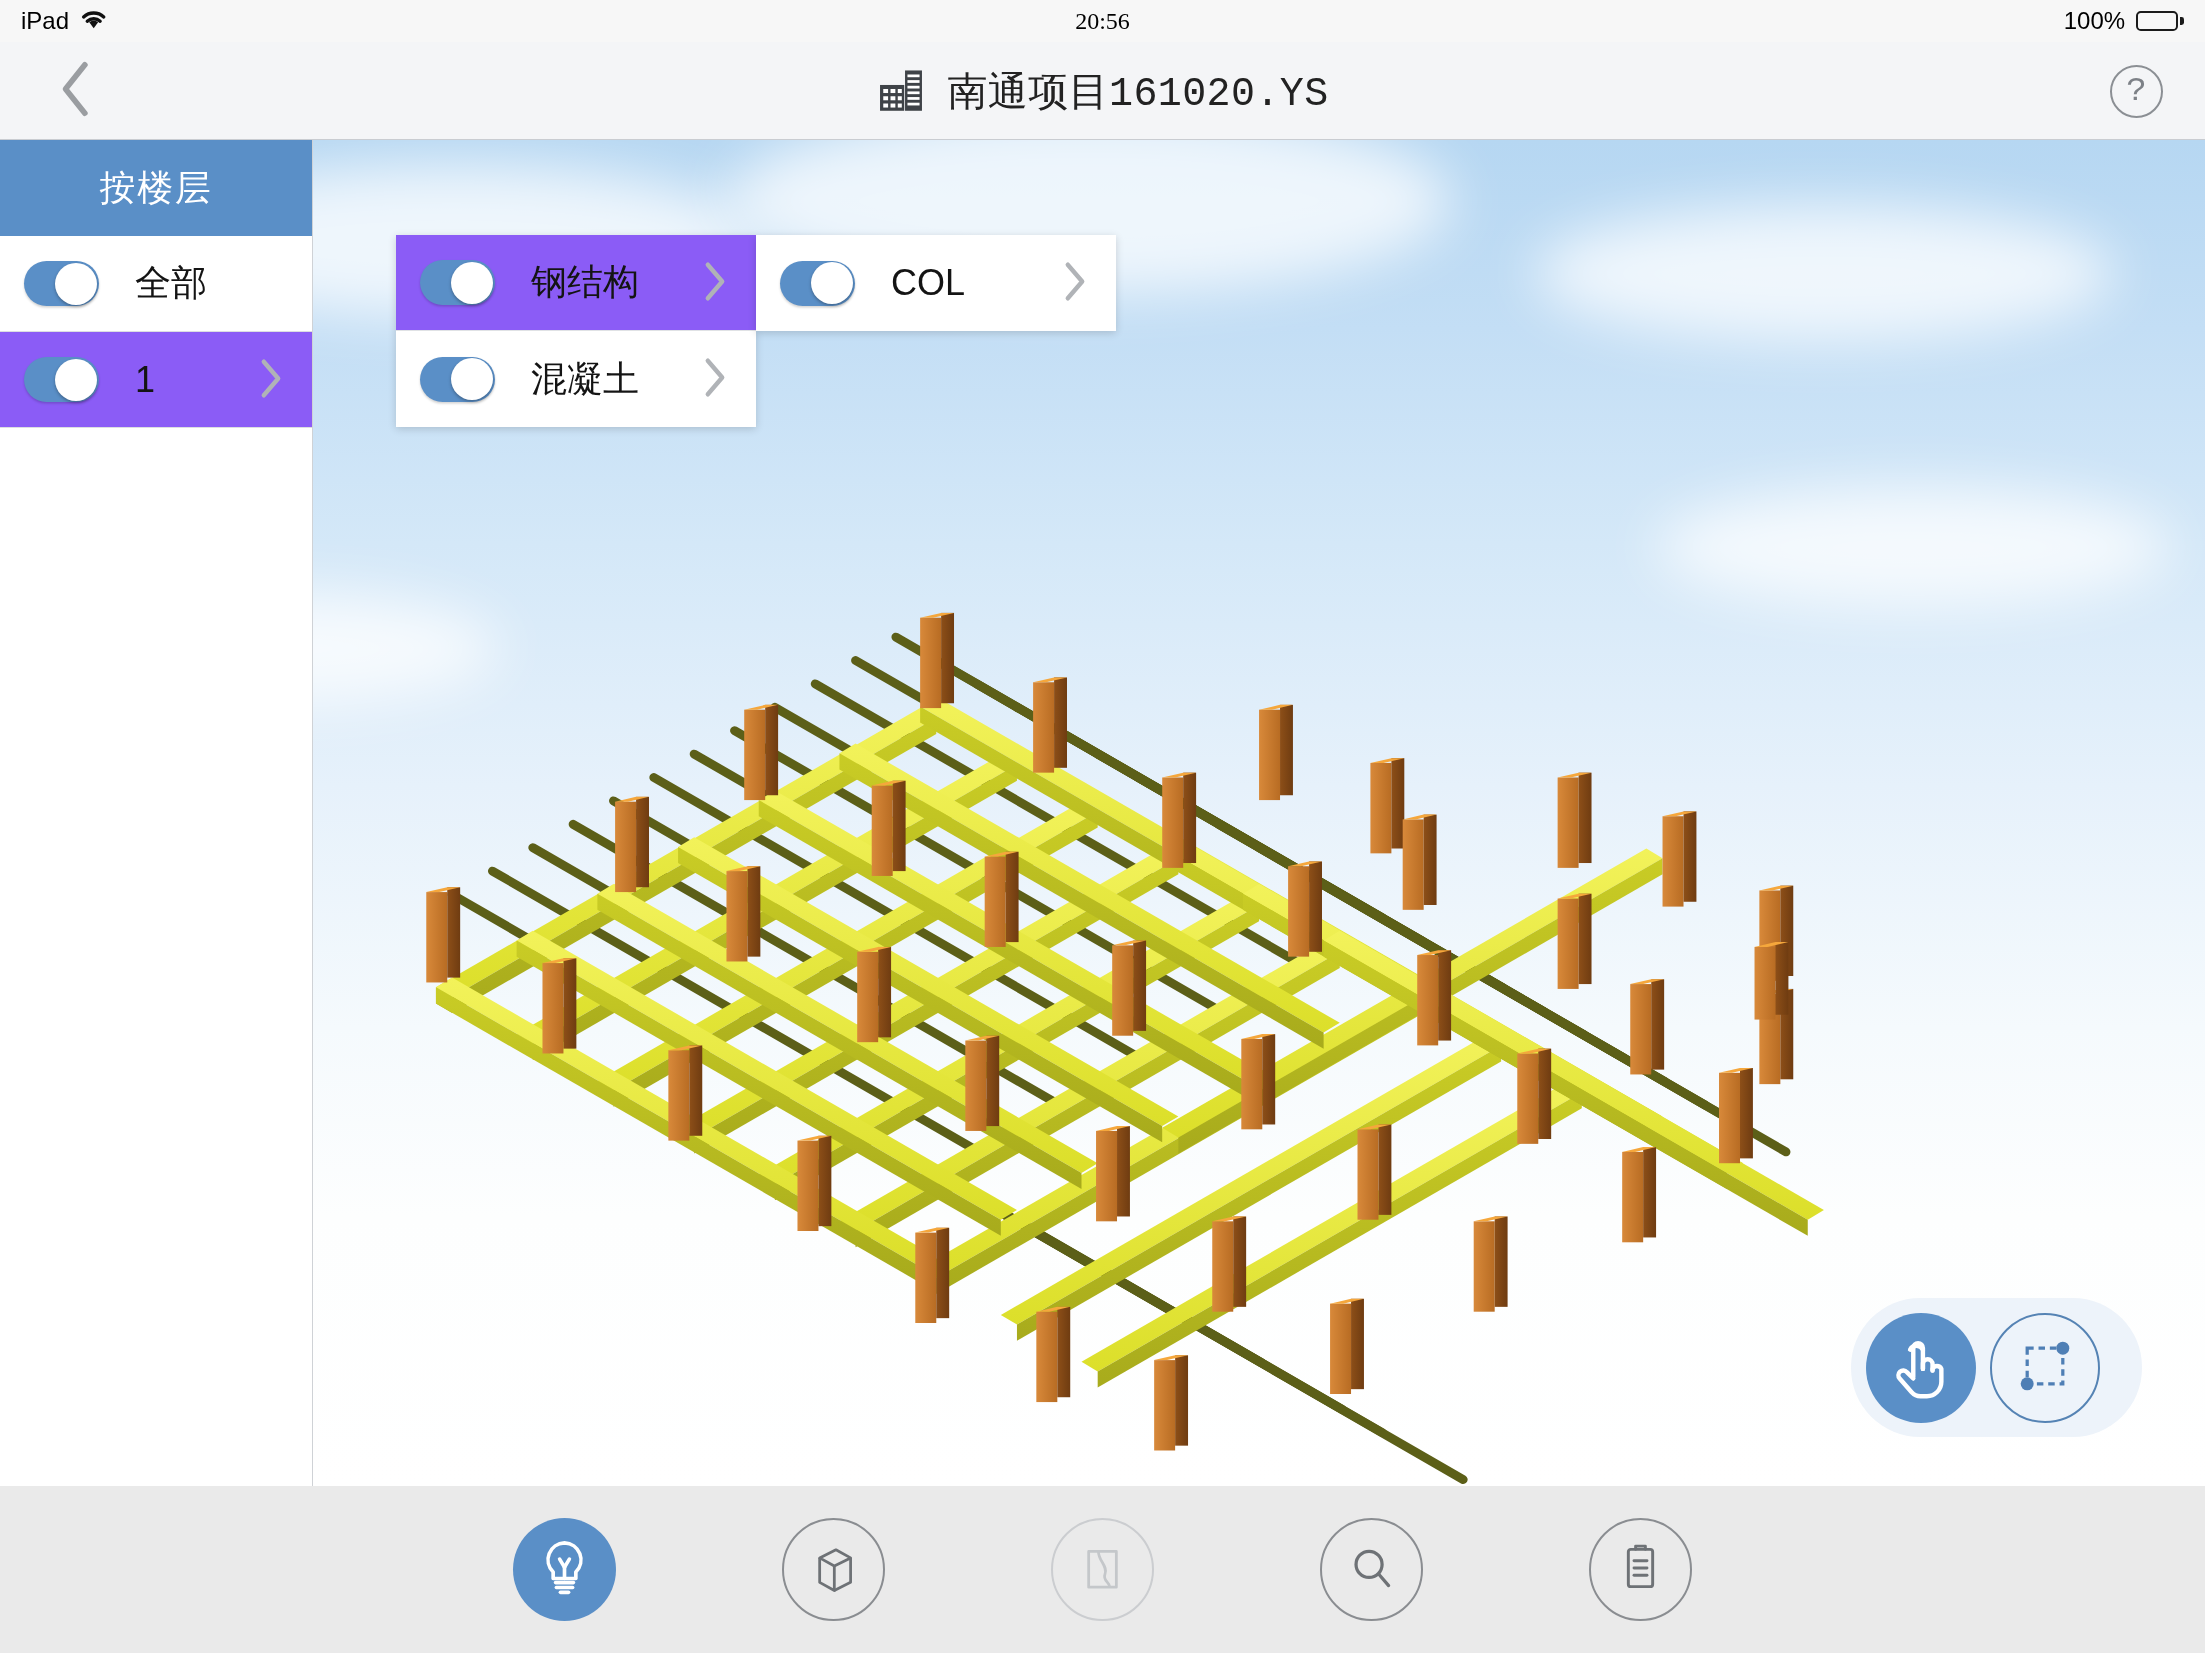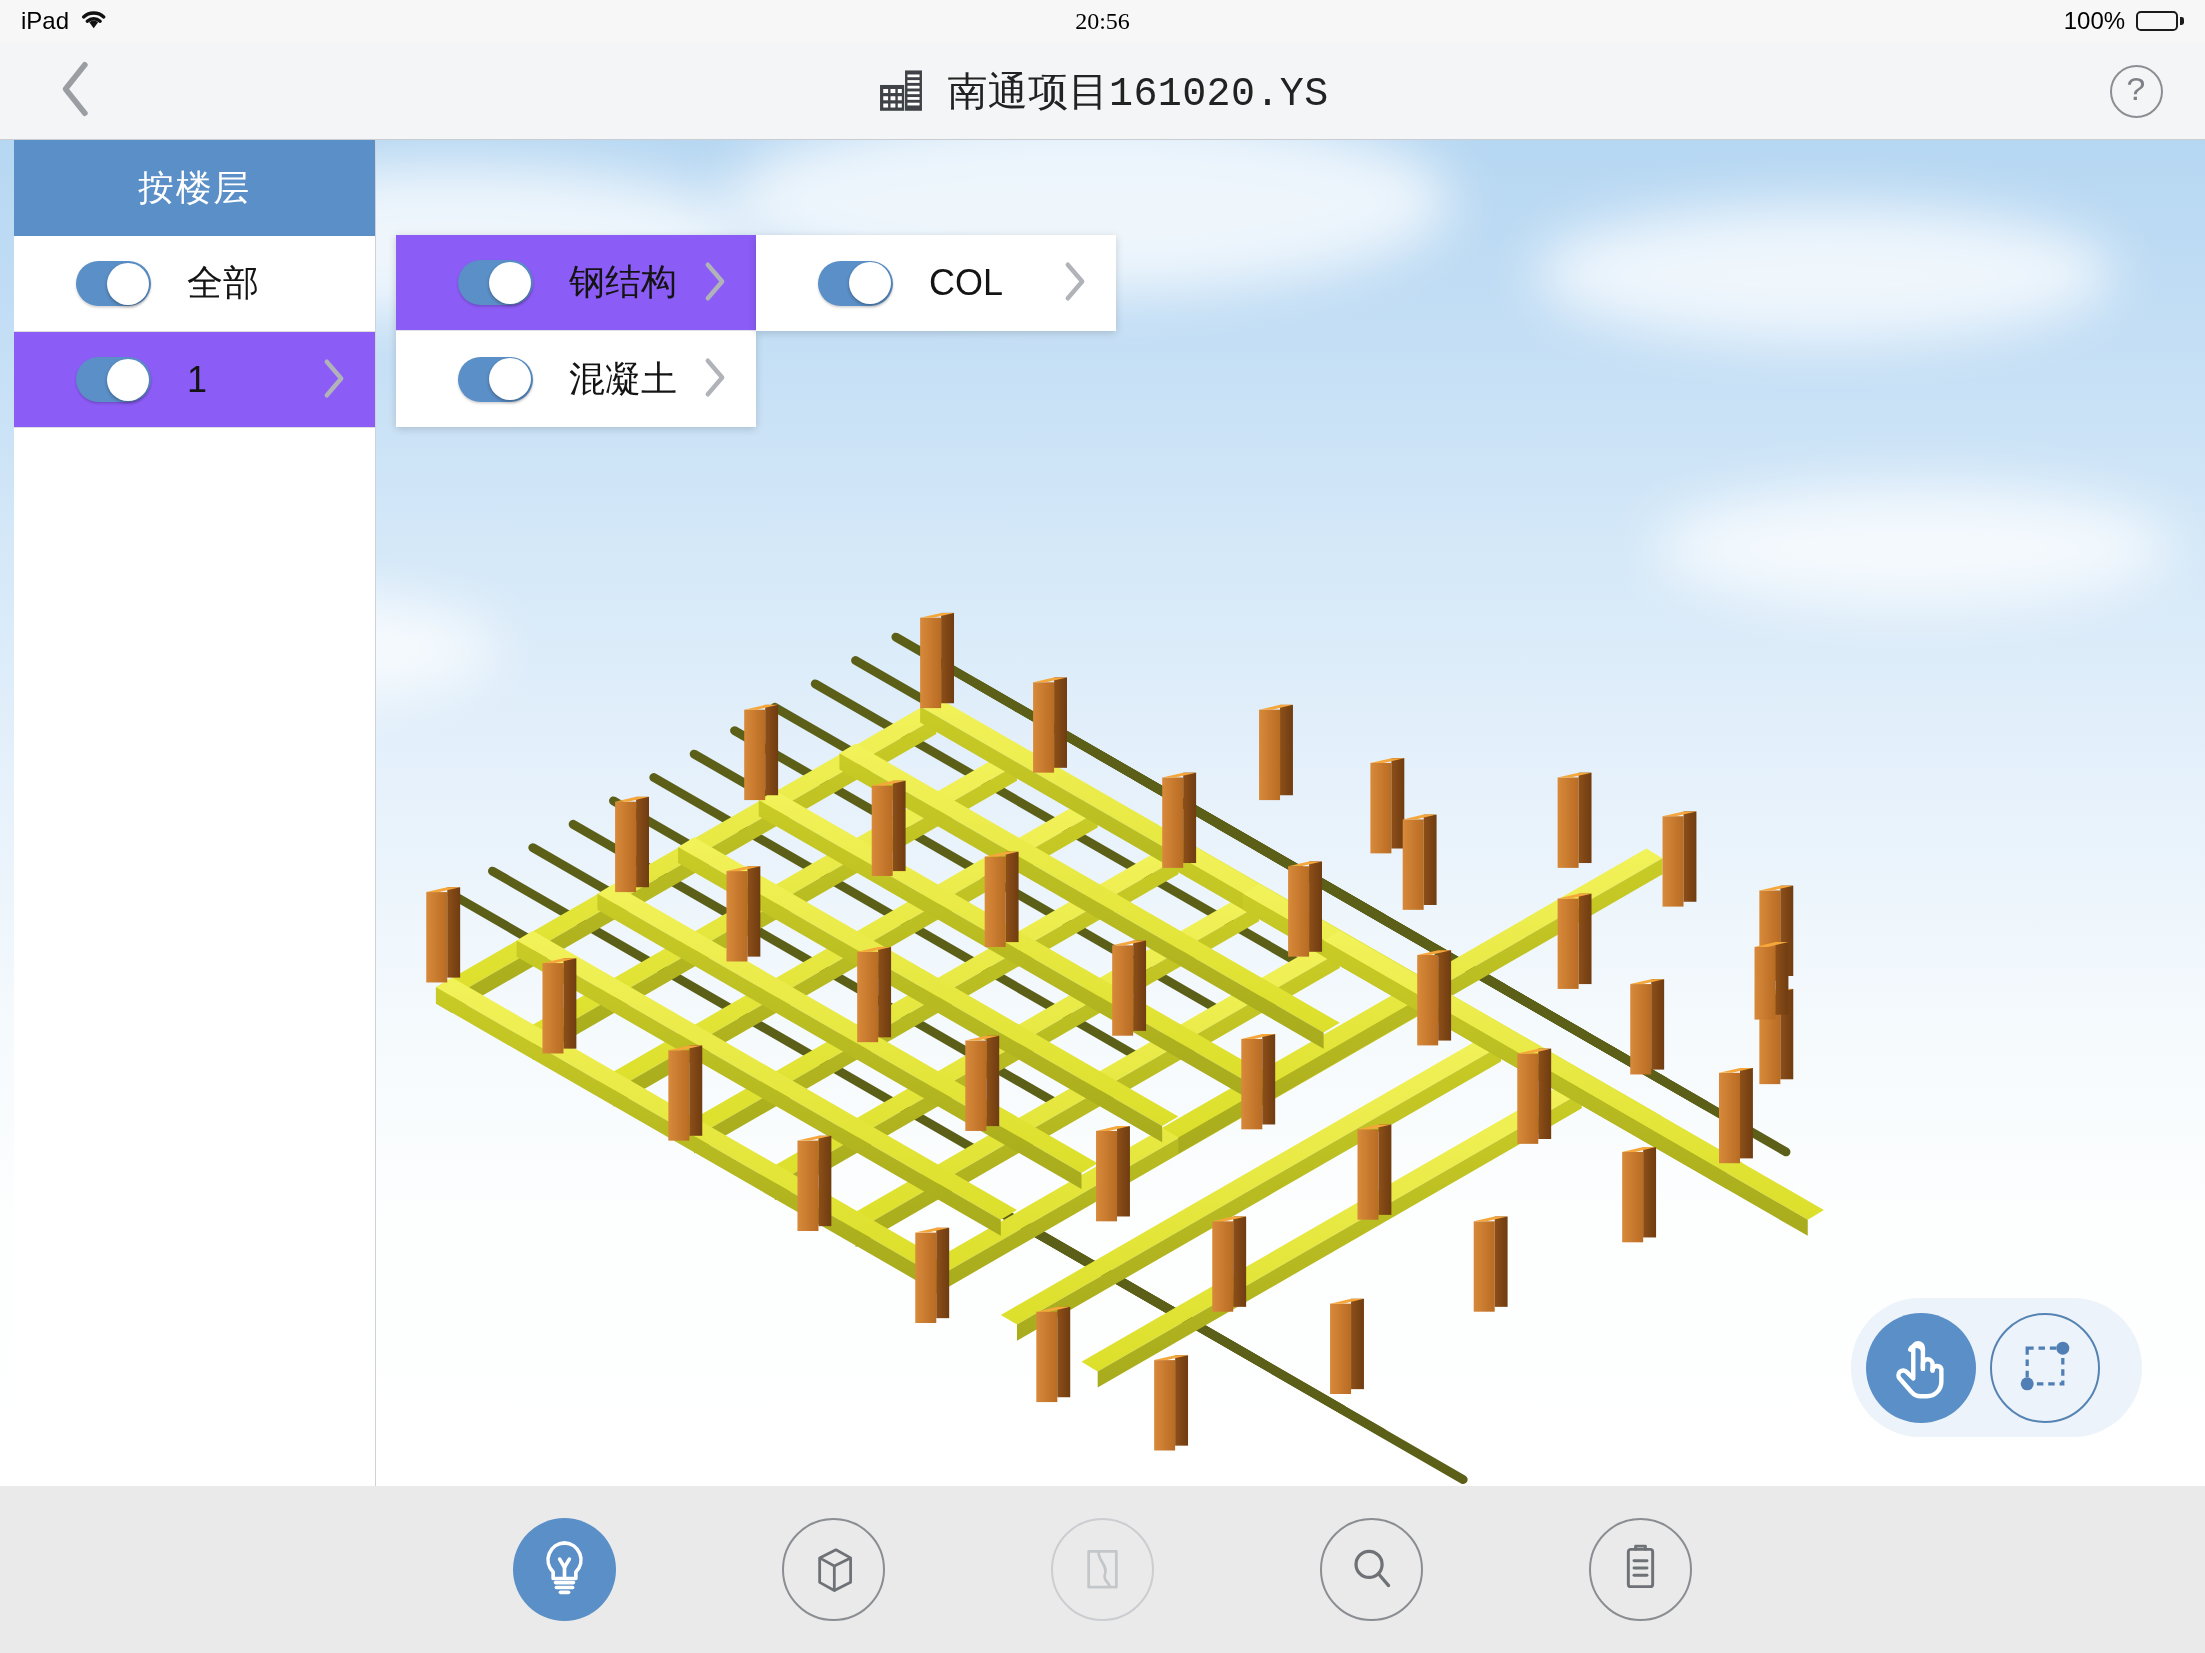--- a/index.html
+++ b/index.html
@@ -83,36 +83,35 @@
   .cloud {
     position: absolute; border-radius: 50%;
     background: rgba(255,255,255,0.75);
     filter: blur(27.4px);
     pointer-events: none;
   }
   #model-svg { position: absolute; left: 0; top: 0; }
 
   
   #panel-floors {
-    position: absolute; left: 14px; top: 140px;
-    width: 362px; height: 1346px;
+    position: absolute; left: 0; top: 140px;
+    width: 313px; height: 1346px;
     background: #ffffff;
     border-right: 1.6px solid #cfd2d6;
   }
   #floors-header {
     height: 96px; background: #5a8fc7;
     display: flex; align-items: center; justify-content: center;
     color: #ffffff; font-size: 36px; letter-spacing: 1.6px;
   }
   .row {
     position: relative; height: 96px;
     display: flex; align-items: center;
     border-bottom: 0.8px solid #dcdee1;
     cursor: pointer;
-    padding-left: 38px;
   }
   .row.white { background: #ffffff; }
   .row.grey  { background: #8b5cf6; }
   .row-label {
     font-size: 36px; color: #141414; margin-left: 36px; white-space: nowrap;
   }
   .row-chevron {
     position: absolute; right: 29px; top: 50%; transform: translateY(-50%);
   }
 

